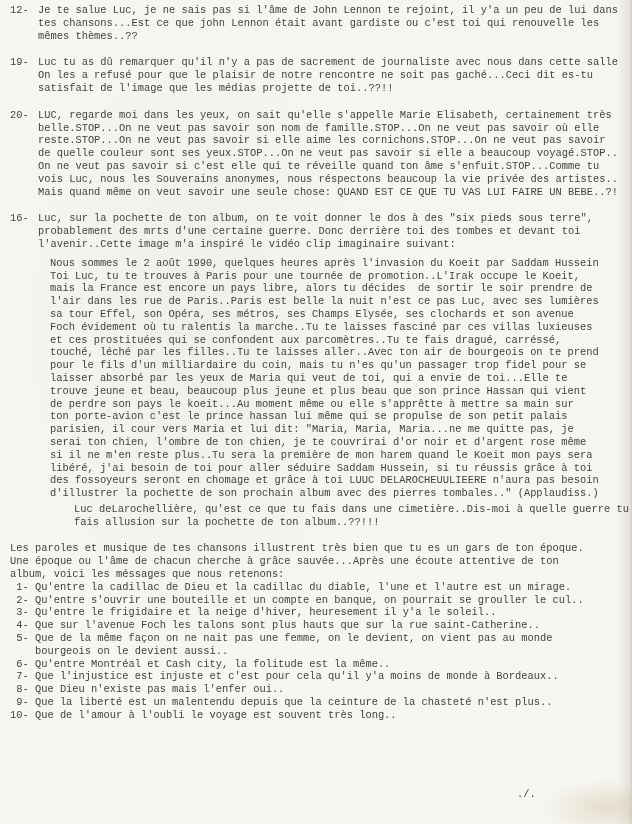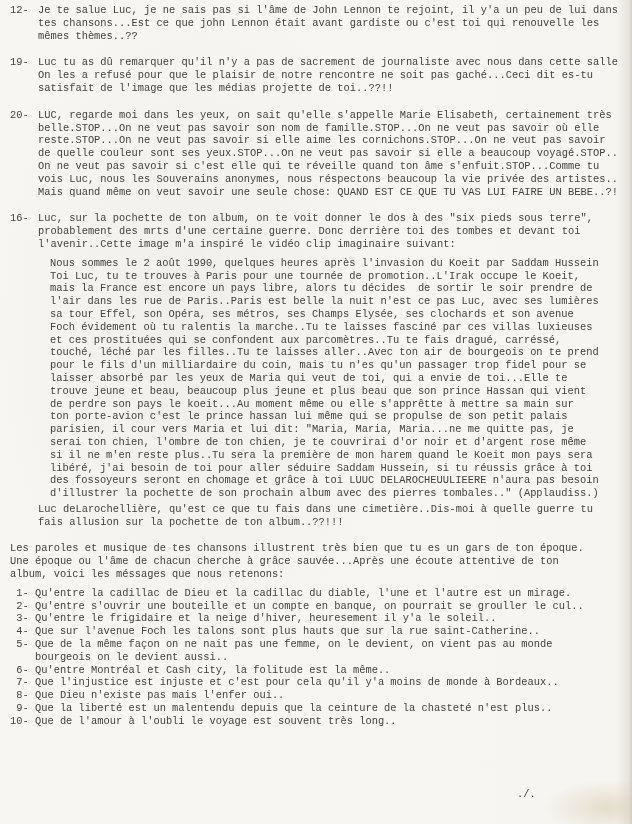--- a/index.html
+++ b/index.html
@@ -18,22 +18,22 @@
     font-family:"Liberation Mono","DejaVu Sans Mono",monospace;
     font-size:10.4px;
     line-height:12.8px;
     color:#45433d;
   }
   .item{display:flex;margin-bottom:14px;}
   .num{flex:0 0 28px;width:28px;}
   .body{flex:1 1 auto;min-width:0;}
   .txt,.blk,.t2,.list{white-space:pre;}
   .blk{margin:6px 0 3px 12px;}
-  .t2{margin-top:3px;}
-  .list{margin-top:6px;}
+  .t2{margin-top:3px;margin-left:36px;}
+  .list{margin-top:0;}
   .footer{position:absolute;left:517px;top:788px;}
 </style>
 </head>
 <body>
 
 <div class="page">
 
   <div class="item">
     <span class="num">12-</span>
     <div class="body">

